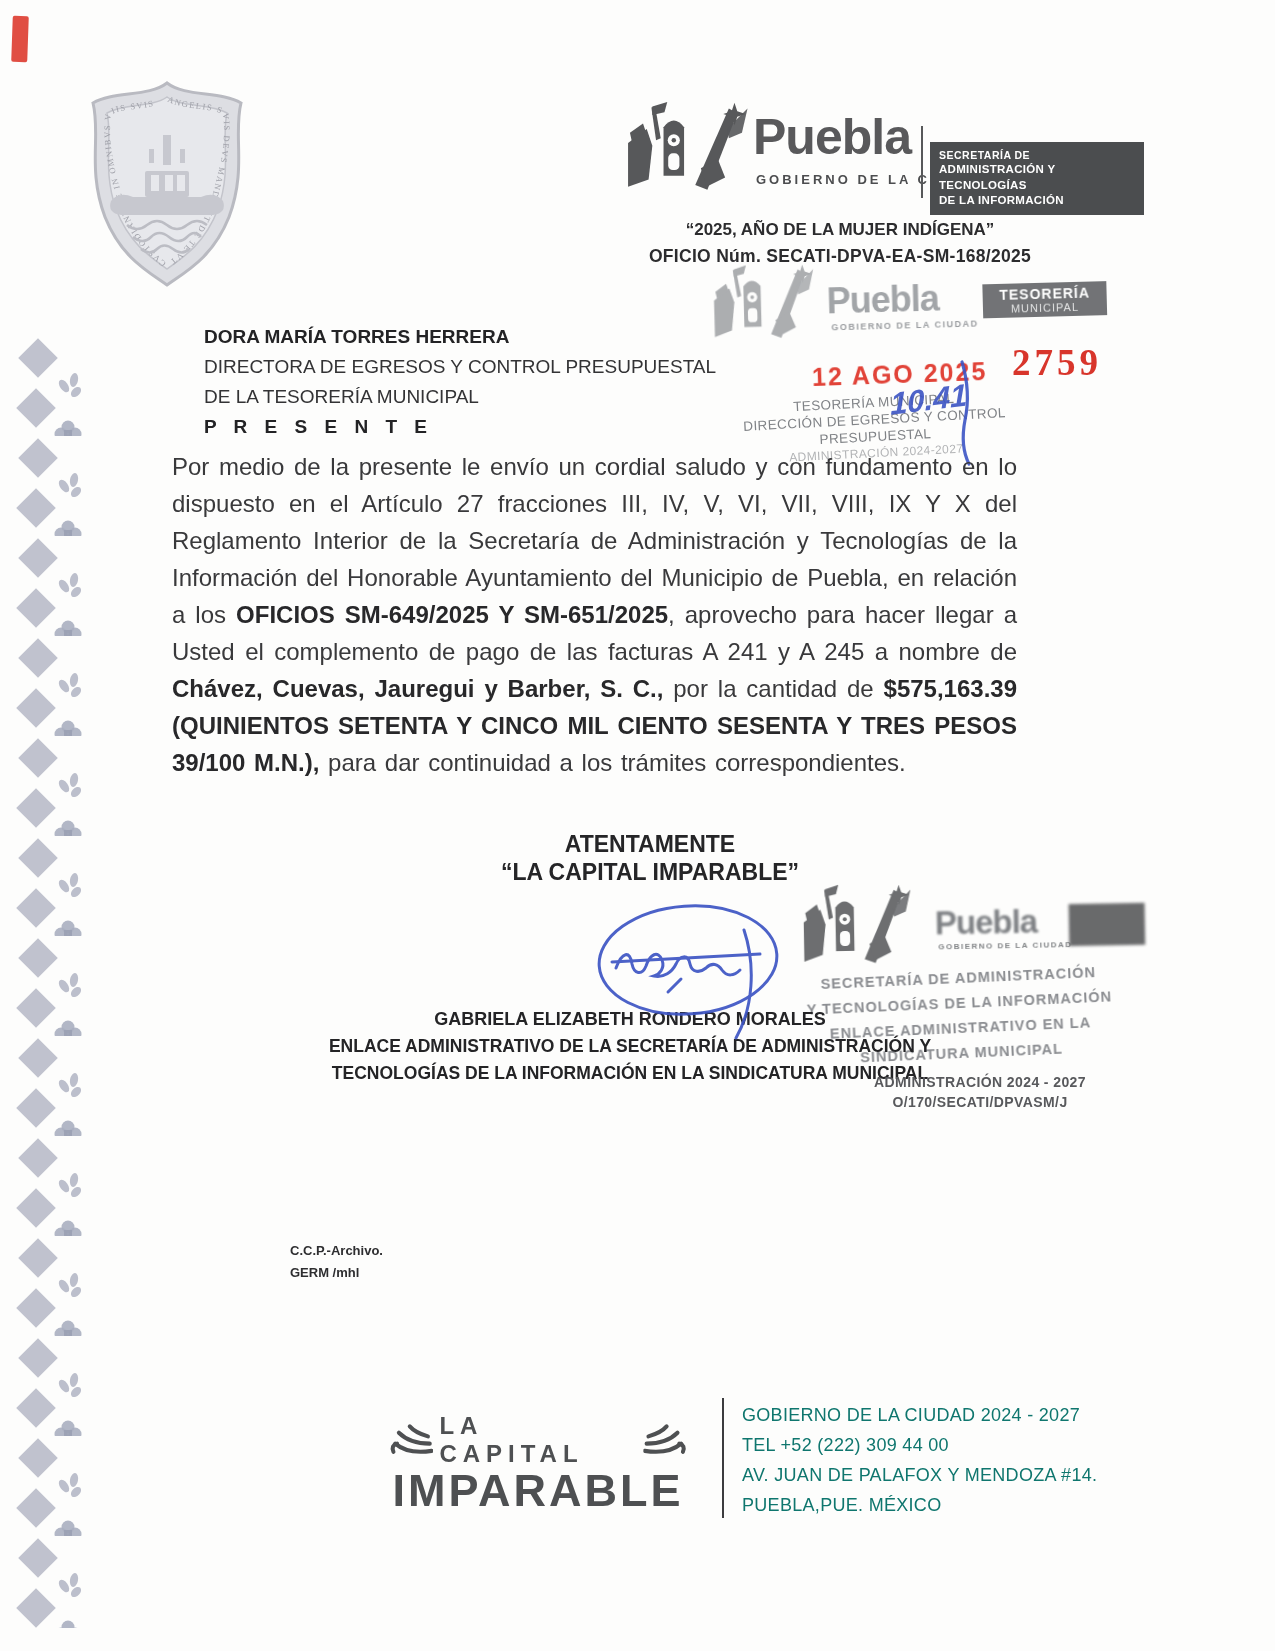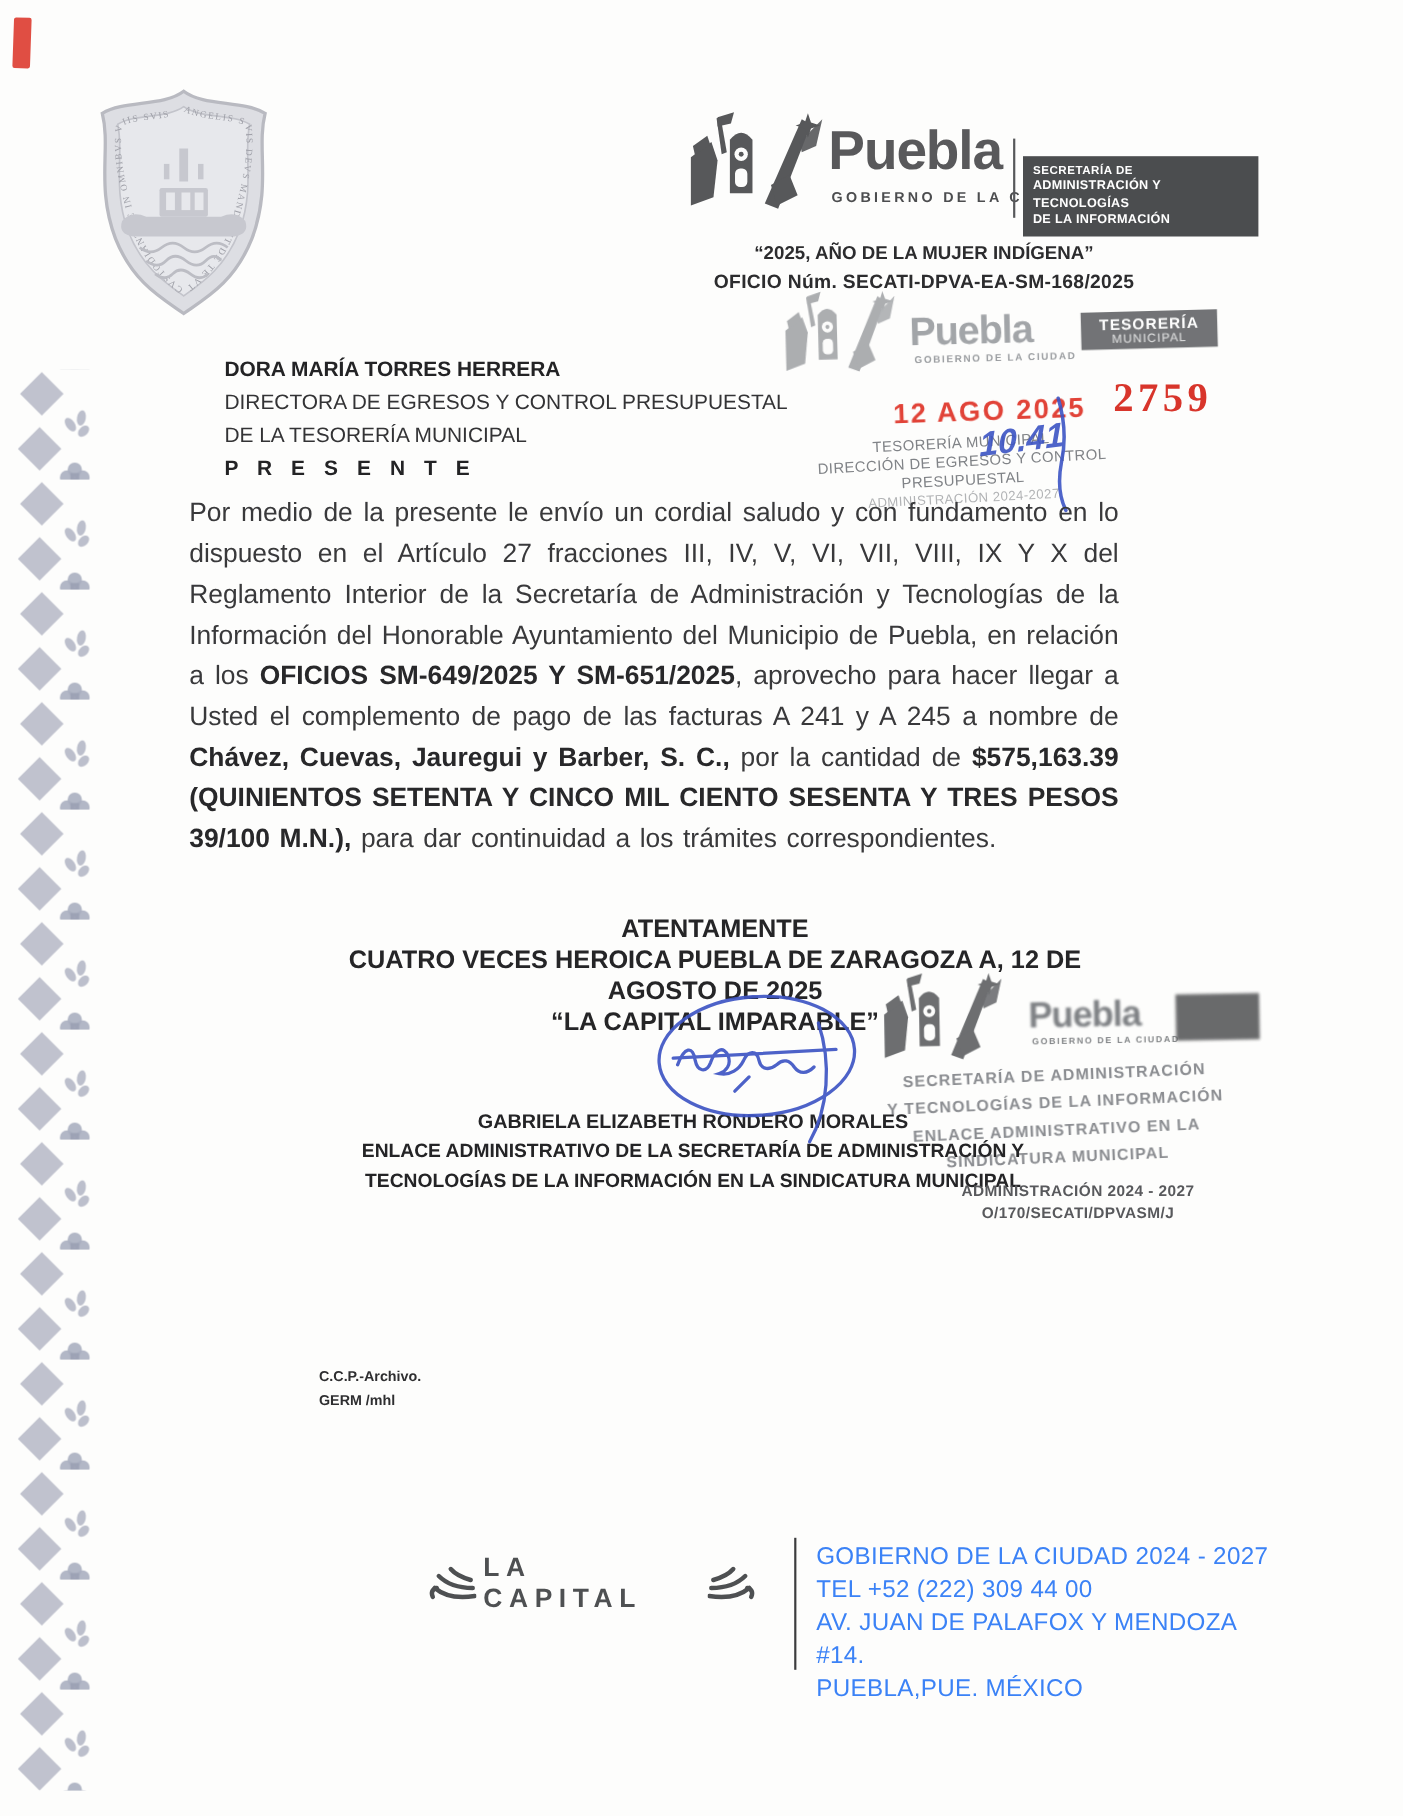--- a/index.html
+++ b/index.html
@@ -47,21 +47,21 @@
   .signer .name{font-size:18px;}
   .stamp2-lines{transform:rotate(-2.5deg);text-align:center;color:#8b8d91;
     font-size:14.5px;font-weight:bold;line-height:25px;letter-spacing:1px;filter:blur(.2px);}
   .adminref{text-align:center;font-size:14px;font-weight:bold;color:#58595c;line-height:20px;letter-spacing:.4px;}
   .ccp{font-size:13px;font-weight:bold;color:#2e2e30;line-height:22px;}
   
   .cap-row{display:flex;align-items:center;justify-content:center;gap:6px;}
   .cap-top{font-size:24px;font-weight:bold;letter-spacing:6px;color:#4e5052;}
   .cap-bottom{font-size:45px;font-weight:bold;letter-spacing:3px;color:#4e5052;text-align:center;line-height:1;}
   .foot-divider{width:2px;background:#3c3c3e;}
-  .foot-info{font-size:22px;line-height:30px;color:#3b82f6;letter-spacing:.3px;}
+  .foot-info{font-size:18px;line-height:30px;color:#0f766e;letter-spacing:.3px;}
   .corner-mark{background:#dd3b2f;border-radius:2px;transform:rotate(2deg);opacity:.9;}
 </style>
 </head>
 <body>
 
 <div class="page">
 
   <svg width="0" height="0" style="position:absolute">
     <symbol id="puebla-icon" viewBox="0 0 150 105">
       <g fill="currentColor">
@@ -182,21 +182,20 @@
     <div class="pres">P R E S E N T E</div>
   </div>
 
   <div class="abs bodytext" style="left:172px;top:448px;width:845px;z-index:2;">
     <span>Por medio de la presente le envío un cordial saludo y con fundamento en lo dispuesto en el Artículo 27 fracciones III, IV, V, VI, VII, VIII, IX Y X  del Reglamento Interior de la Secretaría de Administración y Tecnologías de la Información del Honorable Ayuntamiento del Municipio de Puebla, en relación a los </span><span class="b">OFICIOS SM-649/2025 Y SM-651/2025</span><span>, aprovecho para hacer llegar a Usted el complemento de pago de las facturas A 241 y A 245 a nombre de </span><span class="b">Chávez, Cuevas, Jauregui y Barber, S. C.,</span><span> por la cantidad de </span><span class="b">$575,163.39 (QUINIENTOS SETENTA Y CINCO MIL CIENTO SESENTA Y TRES PESOS 39/100 M.N.),</span><span> para dar continuidad a los trámites correspondientes.</span>
   </div>
 
 
   <div class="abs closing" style="left:270px;top:830px;width:760px;">
     <div>ATENTAMENTE</div>
-    <div>CUATRO VECES HEROICA PUEBLA DE ZARAGOZA A, 12 DE AGOSTO DE 2025</div>
     <div>“LA CAPITAL IMPARABLE”</div>
   </div>
 
   <div class="abs stamp" style="left:775px;top:880px;width:370px;height:100px;transform:rotate(-1deg);z-index:1;">
     <svg class="abs" style="left:6px;top:2px;color:#47494c;opacity:.9;filter:blur(.4px);" width="148" height="88" viewBox="0 0 150 105">
         <use href="#puebla-icon"></use>
       </svg>
     <div class="abs sword" style="left:160px;top:24px;color:#6d7074;filter:blur(1px);font-size:33px;">Puebla</div>
     <div class="abs stag" style="left:163px;top:62px;font-size:8px;color:#707376;">GOBIERNO DE LA CIUDAD</div>
     <div class="abs" style="left:294px;top:26px;width:76px;height:42px;background:#38393b;filter:blur(1.5px);opacity:.85;"></div>
@@ -249,20 +248,21 @@
       <span class="cap-top">LA CAPITAL</span>
       <svg width="46" height="34" viewBox="0 0 50 36" style="transform:scaleX(-1)">
         <g stroke="#4e5052" stroke-width="4.5" fill="none" stroke-linecap="round">
           <path d="M48,30 Q22,34 8,22"></path>
             <path d="M46,22 Q24,22 12,10"></path>
             <path d="M44,14 Q30,10 24,3"></path>
           <path d="M10,22 q-7,2 -4,9"></path>
         </g>
       </svg>
     </div>
+    <div class="cap-bottom">IMPARABLE</div>
   </div>
 
   <div class="abs foot-divider" style="left:722px;top:1398px;height:120px;"></div>
 
   <div class="abs foot-info" style="left:742px;top:1400px;width:420px;">
     <div>GOBIERNO DE LA CIUDAD 2024 - 2027</div>
     <div>TEL +52 (222) 309 44 00</div>
     <div>AV. JUAN DE PALAFOX Y MENDOZA #14.</div>
     <div>PUEBLA,PUE. MÉXICO</div>
   </div>

